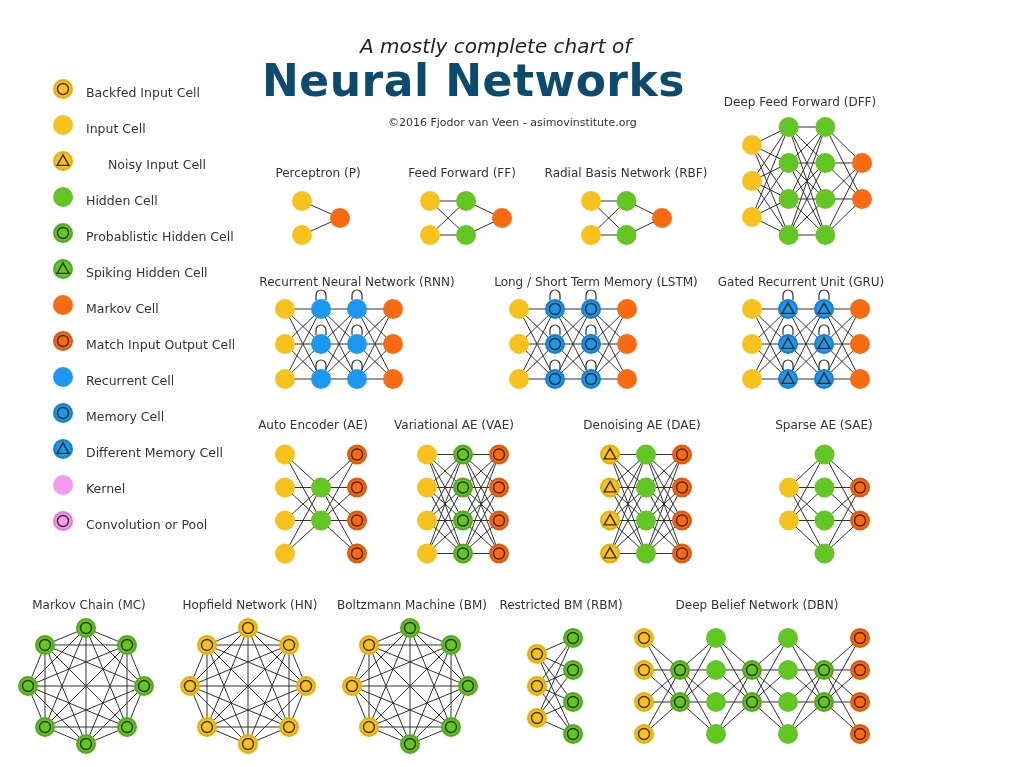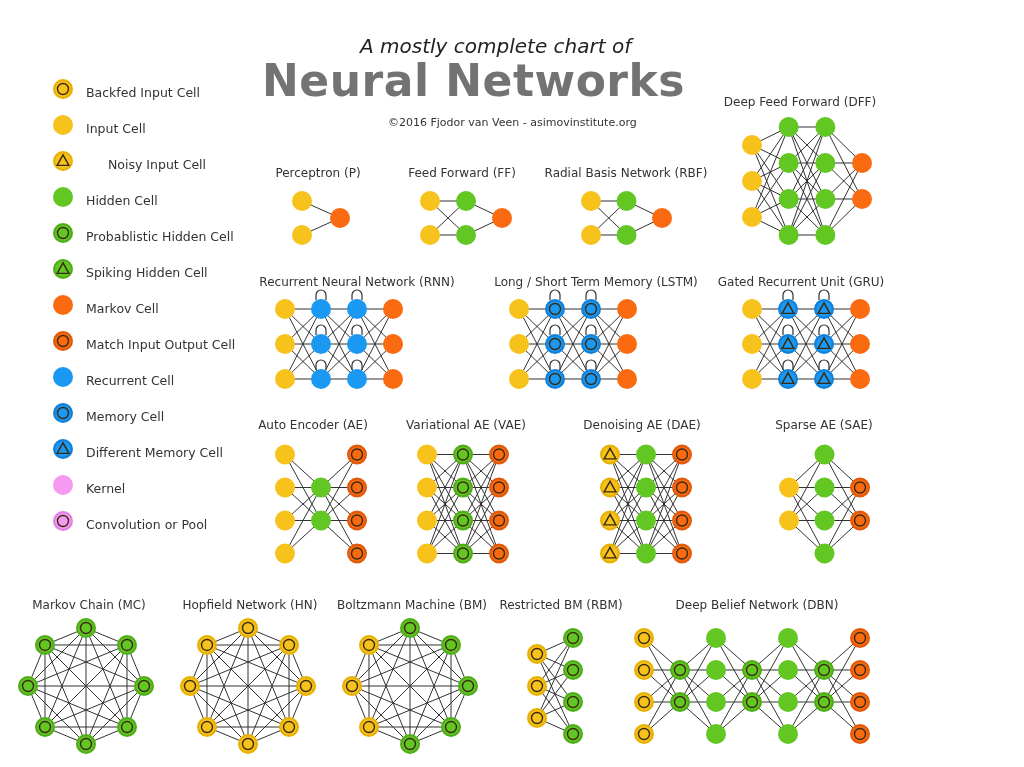--- a/index.html
+++ b/index.html
@@ -1,19 +1,19 @@
 <!DOCTYPE html>
 <html><head>
 <meta charset="utf-8">
 <style>
   html, body { margin:0; padding:0; background:#ffffff; }
   body { width:1024px; height:767px; position:relative; overflow:hidden;
          font-family:"DejaVu Sans", sans-serif; color:#333; }
   .subtitle { position:absolute; left:360px; top:34px; font-size:20px; font-style:italic; color:#222; }
-  .title { position:absolute; left:262px; top:55px; font-size:44px; font-weight:bold; color:#737373; letter-spacing:0.5px; }
+  .title { position:absolute; left:262px; top:55px; font-size:44px; font-weight:bold; color:#0c4a6e; letter-spacing:0.5px; }
   .credit { position:absolute; left:356px; top:116px; font-size:11px; color:#333;margin-left:32px; }
   .legend { position:absolute; left:36px; top:80px; }
   .legend-item { position:absolute; left:16px; height:20px; display:flex; align-items:flex-end; white-space:nowrap; }
   .legend-item svg { width:22px; height:22px; margin-right:12px; }
   .legend-item span { font-size:12.5px; color:#333; }
   .net-label { position:absolute; font-size:12px; color:#333; white-space:nowrap; transform:translateX(-50%); }
   .page-num { position:absolute; left:936px; top:764px; font-size:20px; color:#404040; font-family:"Liberation Sans", sans-serif; }
   #canvas { position:absolute; left:0; top:0; width:1024px; height:767px; }
 </style>
 </head>
@@ -1264,21 +1264,21 @@
   </svg>
 <div id="labels">
     <div class="net-label" style="left: 318px; top: 166px;">Perceptron (P)</div>
     <div class="net-label" style="left: 462px; top: 166px;">Feed Forward (FF)</div>
     <div class="net-label" style="left: 626px; top: 166px;">Radial Basis Network (RBF)</div>
     <div class="net-label" style="left: 800px; top: 95px;">Deep Feed Forward (DFF)</div>
     <div class="net-label" style="left: 357px; top: 275px;">Recurrent Neural Network (RNN)</div>
     <div class="net-label" style="left: 596px; top: 275px;">Long / Short Term Memory (LSTM)</div>
     <div class="net-label" style="left: 801px; top: 275px;">Gated Recurrent Unit (GRU)</div>
     <div class="net-label" style="left: 313px; top: 418px;">Auto Encoder (AE)</div>
-    <div class="net-label" style="left: 466px; top: 418px;">Variational AE (VAE)</div>
+    <div class="net-label" style="left: 454px; top: 418px;">Variational AE (VAE)</div>
     <div class="net-label" style="left: 642px; top: 418px;">Denoising AE (DAE)</div>
     <div class="net-label" style="left: 824px; top: 418px;">Sparse AE (SAE)</div>
     <div class="net-label" style="left: 89px; top: 598px;">Markov Chain (MC)</div>
     <div class="net-label" style="left: 250px; top: 598px;">Hopfield Network (HN)</div>
     <div class="net-label" style="left: 412px; top: 598px;">Boltzmann Machine (BM)</div>
     <div class="net-label" style="left: 561px; top: 598px;">Restricted BM (RBM)</div>
     <div class="net-label" style="left: 757px; top: 598px;">Deep Belief Network (DBN)</div>
   </div>
 
 <div class="page-num">42</div>

